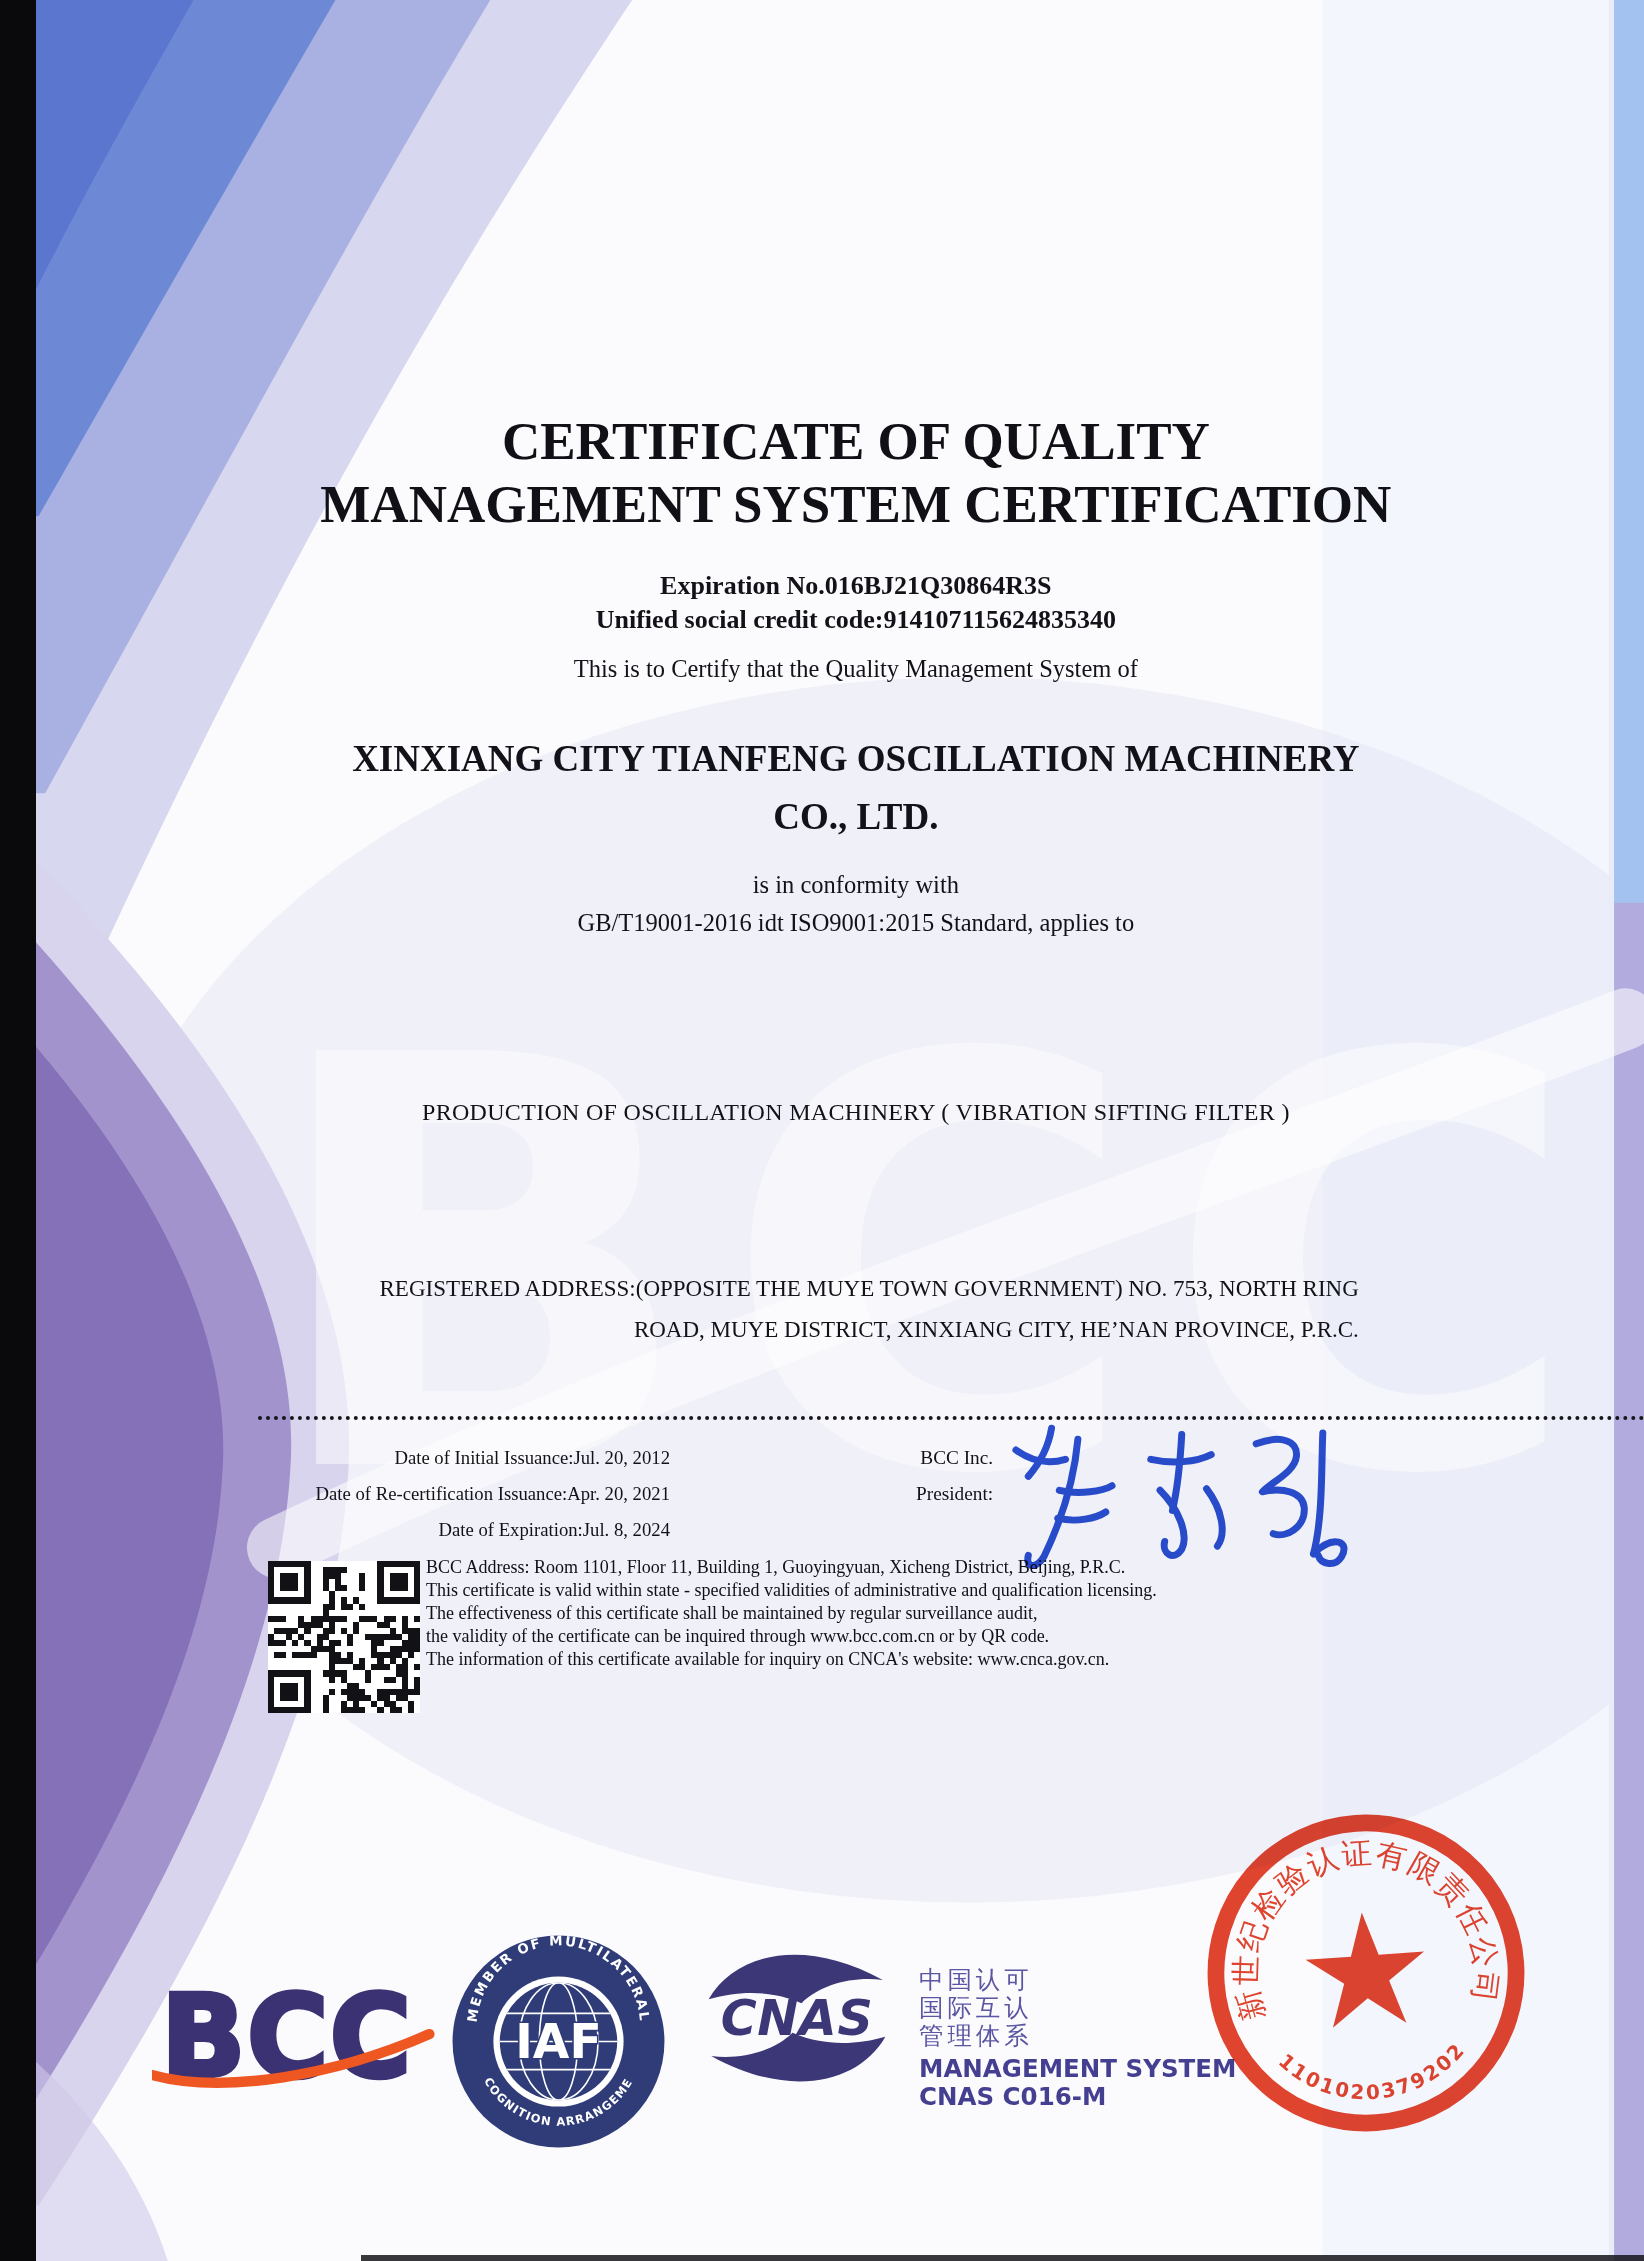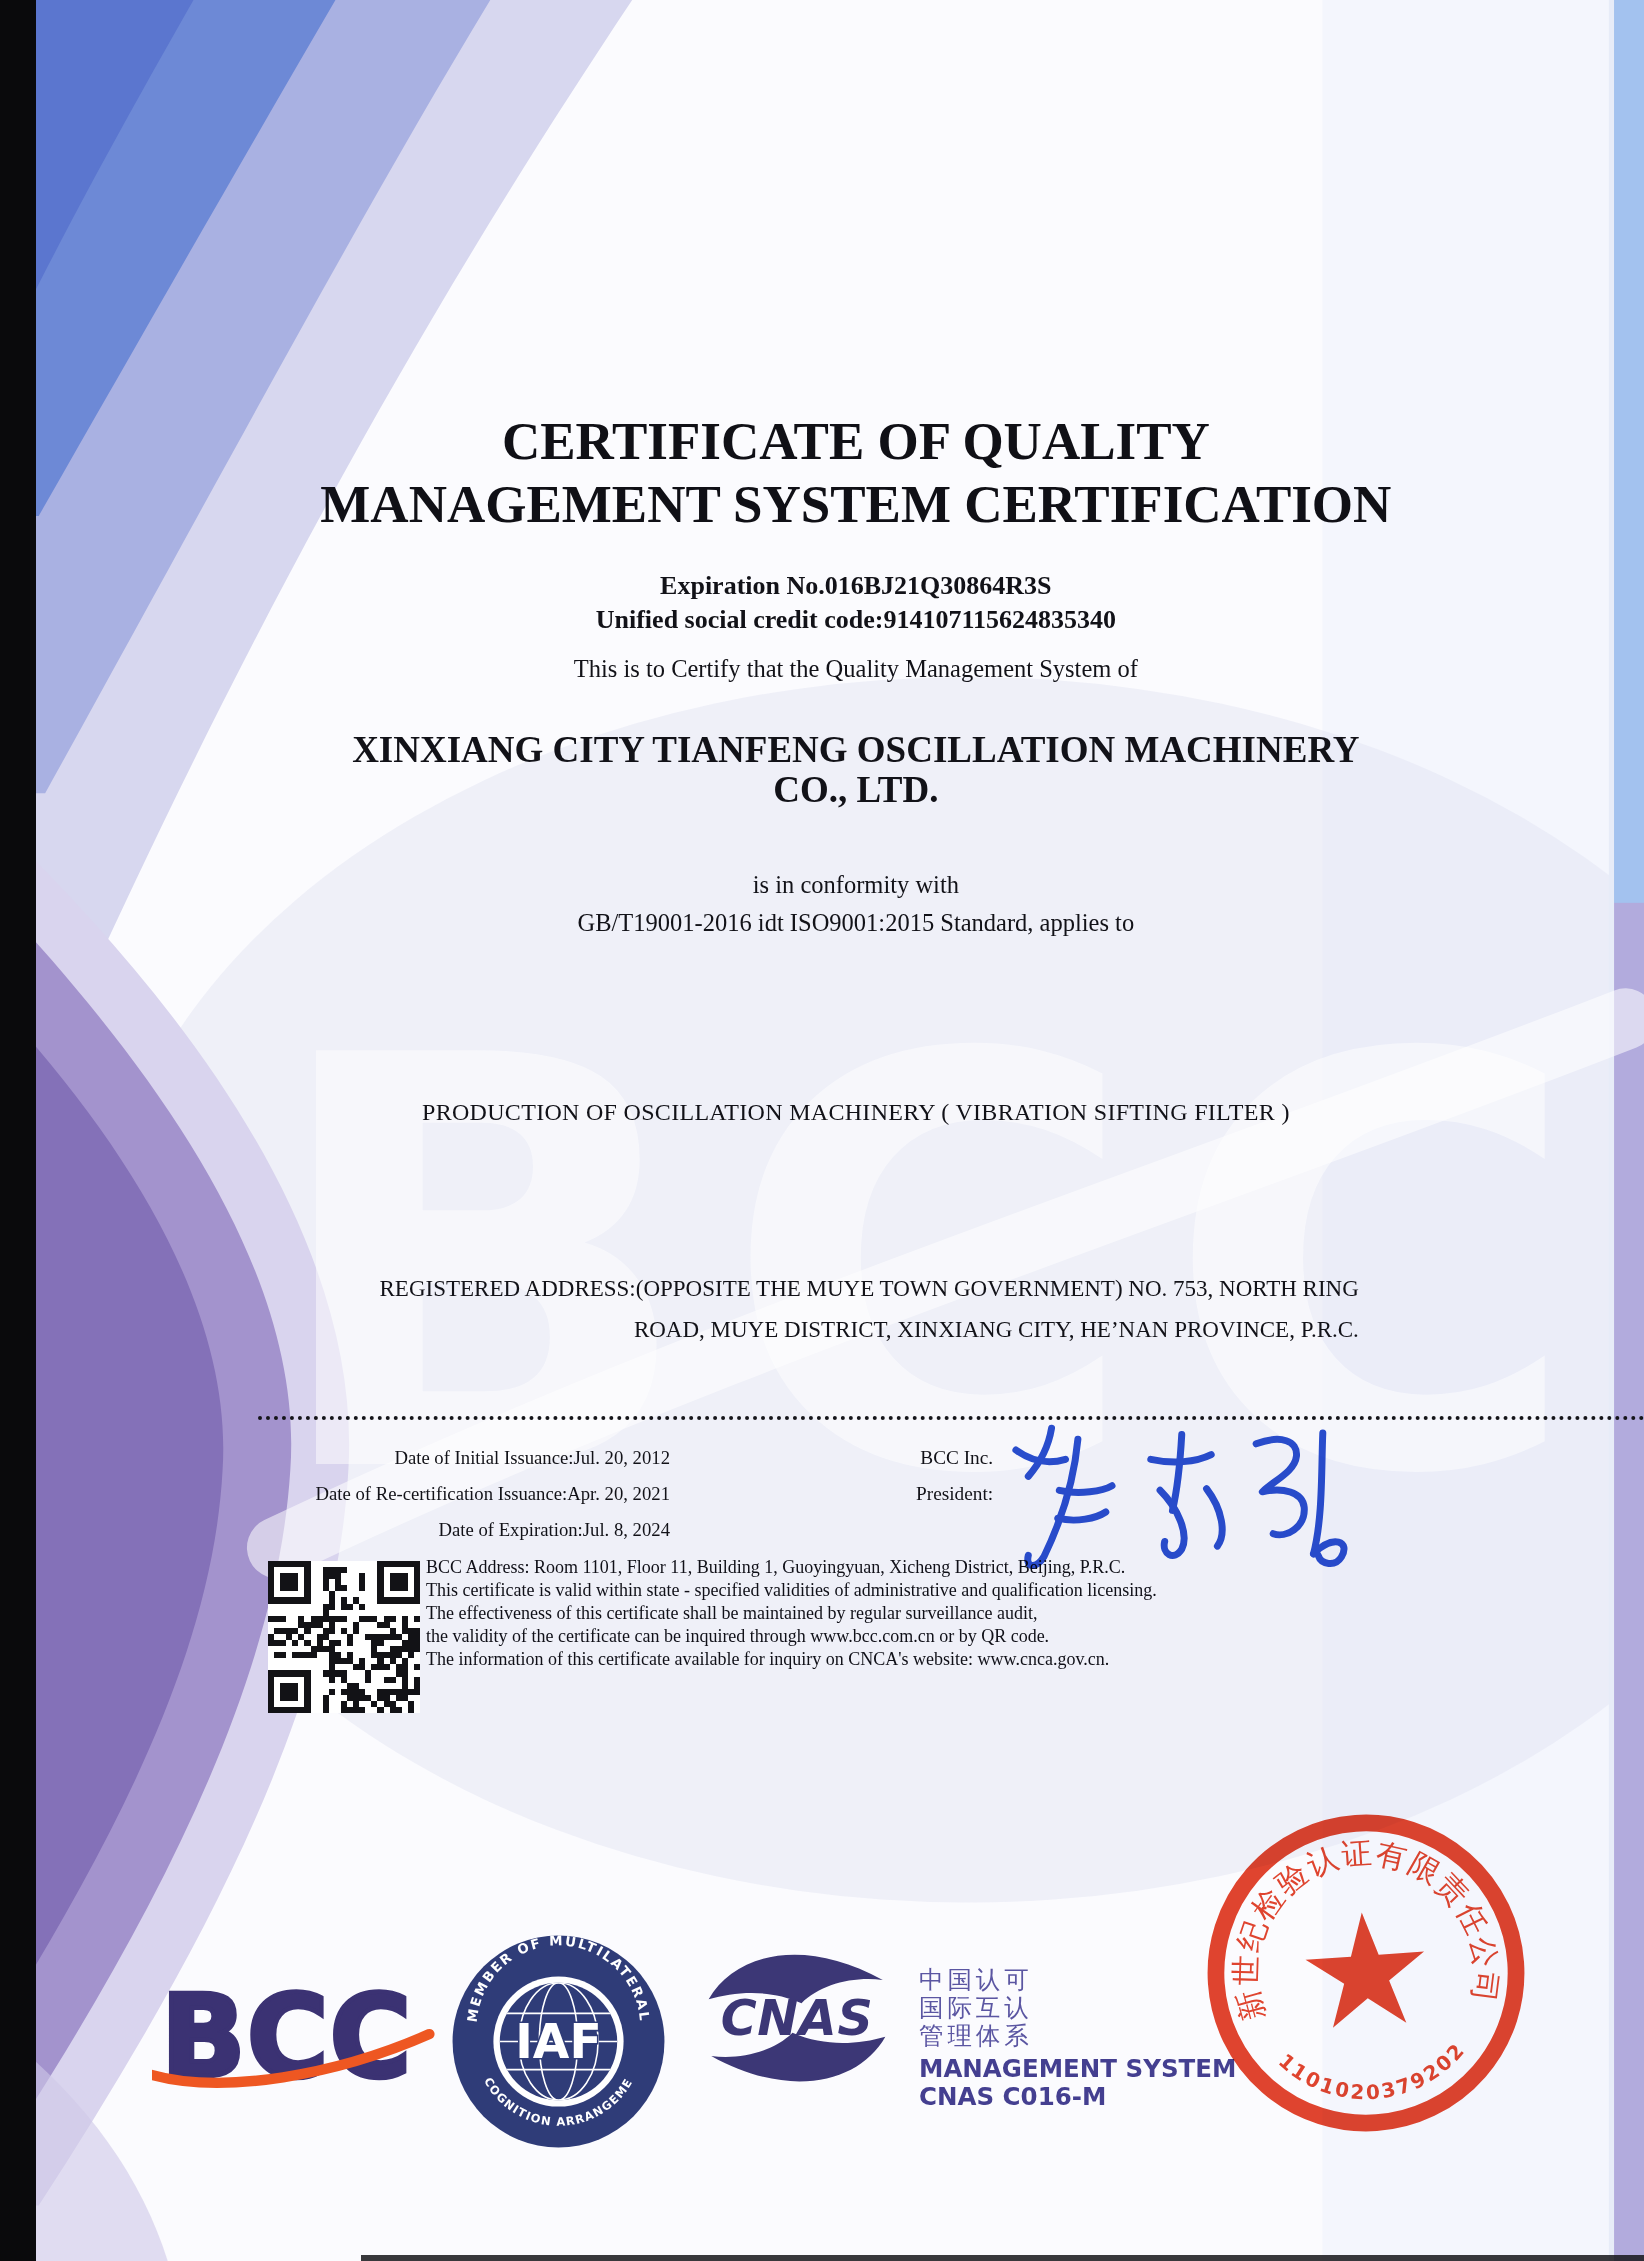--- a/index.html
+++ b/index.html
@@ -10,21 +10,21 @@
     color:#121218;
   }
   #bg{position:absolute;inset:0;z-index:0;}
   .edge-left{position:absolute;left:0;top:0;width:36px;height:2261px;background:#0a0a0c;z-index:6;}
   .edge-bottom{position:absolute;left:361px;top:2255px;width:1283px;height:6.4px;background:#15151a;opacity:.85;z-index:6;}
   .content{position:absolute;left:90px;right:19.3px;top:0;z-index:3;text-align:center;}
   .abs{position:absolute;left:0;right:4px;margin-top:36px;}
   .title{font-weight:bold;font-size:53px;letter-spacing:0;line-height:64px;color:#101016;}
   .certline{font-weight:bold;font-size:26px;}
   .body38{font-size:24.5px;}
-  .company{font-weight:bold;font-size:37px;line-height:40px;max-width:1045px;margin:0 auto;}
+  .company{font-weight:bold;font-size:37px;line-height:58px;max-width:1045px;margin:0 auto;}
   .scope{font-size:24px;letter-spacing:0.3px;}
   .addr{font-size:23px;line-height:41px;max-width:1006px;margin:0 auto;text-align:right;}
   .dotline{position:absolute;left:258px;top:1416px;width:1387px;border-top:4.5px dotted #15151a;z-index:3;}
   .dates{position:absolute;left:264px;top:1440px;width:406px;text-align:right;font-size:18.7px;line-height:36px;z-index:3;}
   .issuer{position:absolute;left:916px;top:1440px;text-align:right;font-size:19.3px;line-height:36px;z-index:3;}
   .sig{position:absolute;left:987px;top:1419px;z-index:4;mix-blend-mode:multiply;}
   .qr{position:absolute;left:268px;top:1561px;width:152px;height:152px;z-index:3;}
   .fineprint{position:absolute;left:426px;top:1556px;width:742px;text-align:left;font-size:18px;line-height:23px;z-index:3;color:#101018;}
   .bcc-logo{position:absolute;left:161px;top:1972px;width:271px;height:139px;z-index:3;}
   .bcc-word{font-family:"DejaVu Sans","Liberation Sans",sans-serif;font-weight:700;font-size:111px;line-height:129px;

